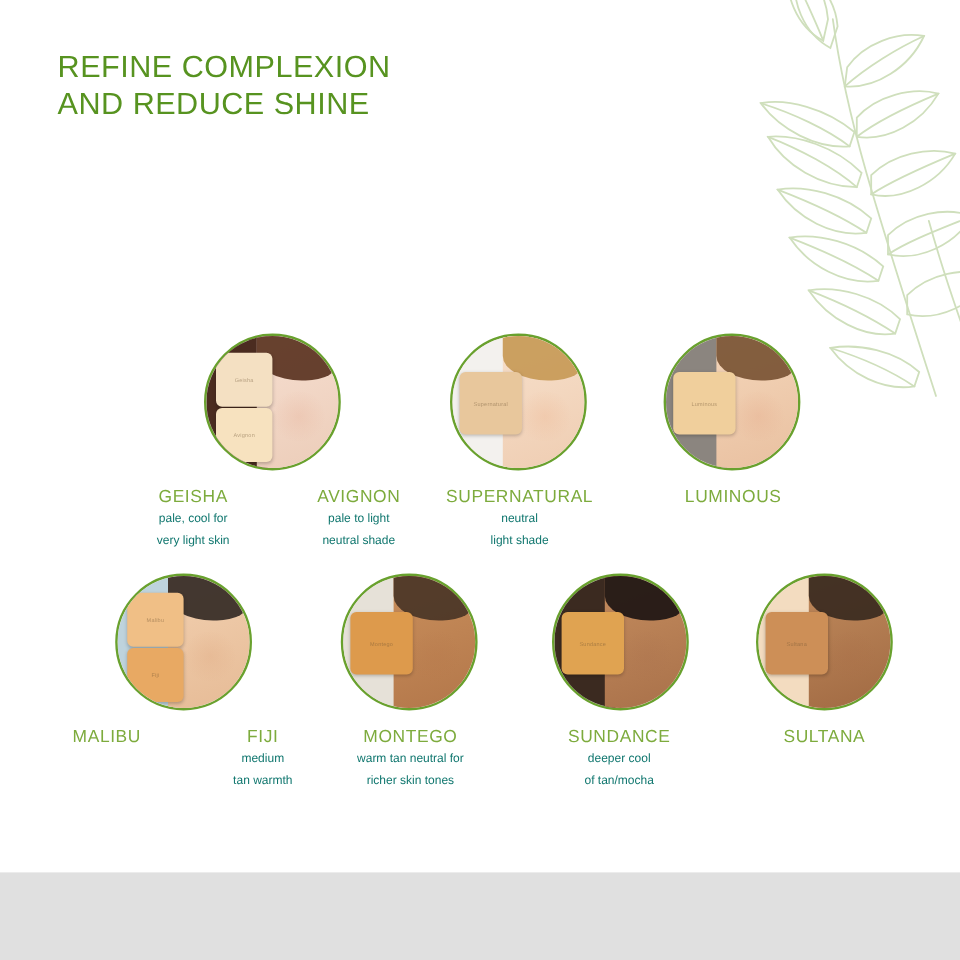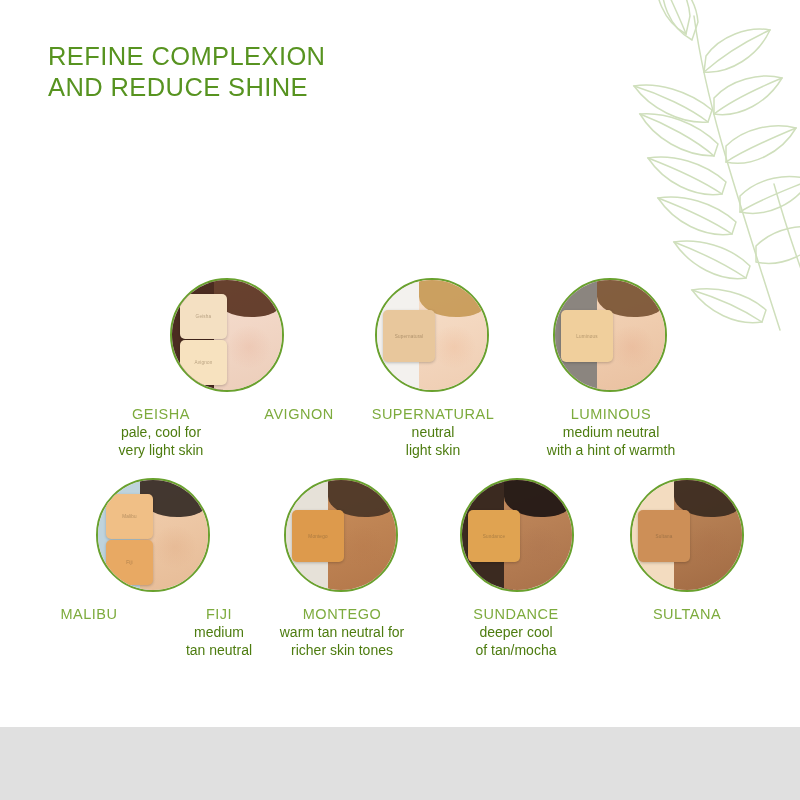--- a/index.html
+++ b/index.html
@@ -166,22 +166,22 @@
   .caption .name {
     display: block;
     color: #7dab3d;
     font-size: 14.5px;
     letter-spacing: .5px;
     line-height: 19px;
     white-space: nowrap;
   }
   .caption .desc {
     display: block;
-    color: #4d7c0f;
-    font-size: 14px;
+    color: #0f766e;
+    font-size: 10px;
     line-height: 17.5px;
     white-space: pre-line;
   }
 
   
   .bottom-band {
     position: absolute;
     left: 0;
     top: 727px;
     width: 800px;
@@ -268,60 +268,60 @@
         </div>
       </div>
       <div class="captions" style="left: 100px; top: 127px; gap: 18px;">
         <div class="caption" style="width: 122px;">
           <span class="name">GEISHA</span>
           <span class="desc">pale, cool for
 very light skin</span>
         </div>
         <div class="caption" style="width: 118px;">
           <span class="name">AVIGNON</span>
+          <span class="desc">pale to light
+neutral shade</span>
         </div>
       </div>
       <div class="shade-group" style="left: 375px;">
         <div class="circle">
           <div class="photo">
             <div class="bg" style="background: rgb(243, 241, 238);"></div>
             <div class="face" style="background: linear-gradient(160deg, rgb(247, 224, 203) 0%, rgb(239, 205, 178) 100%);"></div>
             <div class="hair" style="background: rgb(199, 154, 87);"></div>
             <div class="cheek" style="background: radial-gradient(circle, rgb(238, 184, 148) 0%, rgba(255, 255, 255, 0) 70%);"></div>
           </div>
           <div class="compact single" style="background: rgb(232, 199, 156);">
             <span>Supernatural</span>
           </div>
         </div>
       </div>
       <div class="captions" style="left: 358px; top: 127px; gap: 0px;">
         <div class="caption" style="width: 150px;">
           <span class="name">SUPERNATURAL</span>
           <span class="desc">neutral
-light skin</span>
+light shade</span>
         </div>
       </div>
       <div class="shade-group" style="left: 553px;">
         <div class="circle">
           <div class="photo">
             <div class="bg" style="background: rgb(139, 133, 127);"></div>
             <div class="face" style="background: linear-gradient(160deg, rgb(244, 214, 186) 0%, rgb(233, 192, 160) 100%);"></div>
             <div class="hair" style="background: rgb(122, 84, 52);"></div>
             <div class="cheek" style="background: radial-gradient(circle, rgb(230, 172, 140) 0%, rgba(255, 255, 255, 0) 70%);"></div>
           </div>
           <div class="compact single" style="background: rgb(240, 207, 156);">
             <span>Luminous</span>
           </div>
         </div>
       </div>
       <div class="captions" style="left: 528px; top: 127px; gap: 0px;">
         <div class="caption" style="width: 166px;">
           <span class="name">LUMINOUS</span>
-          <span class="desc">medium neutral
-with a hint of warmth</span>
         </div>
       </div>
     </div>
   <div class="row" id="row-2">
       <div class="shade-group" style="left: 96px;">
         <div class="circle">
           <div class="photo">
             <div class="bg" style="background: rgb(190, 211, 221);"></div>
             <div class="face" style="background: linear-gradient(160deg, rgb(242, 208, 176) 0%, rgb(230, 187, 150) 100%);"></div>
             <div class="hair" style="background: rgb(52, 42, 37);"></div>
@@ -335,21 +335,21 @@
           </div>
         </div>
       </div>
       <div class="captions" style="left: 22px; top: 127px; gap: 14px;">
         <div class="caption" style="width: 134px;">
           <span class="name">MALIBU</span>
         </div>
         <div class="caption" style="width: 98px;">
           <span class="name">FIJI</span>
           <span class="desc">medium
-tan neutral</span>
+tan warmth</span>
         </div>
       </div>
       <div class="shade-group" style="left: 284px;">
         <div class="circle">
           <div class="photo">
             <div class="bg" style="background: rgb(230, 225, 216);"></div>
             <div class="face" style="background: linear-gradient(160deg, rgb(201, 143, 92) 0%, rgb(179, 119, 74) 100%);"></div>
             <div class="hair" style="background: rgb(74, 53, 38);"></div>
             <div class="cheek" style="background: radial-gradient(circle, rgb(184, 122, 76) 0%, rgba(255, 255, 255, 0) 70%);"></div>
           </div>

